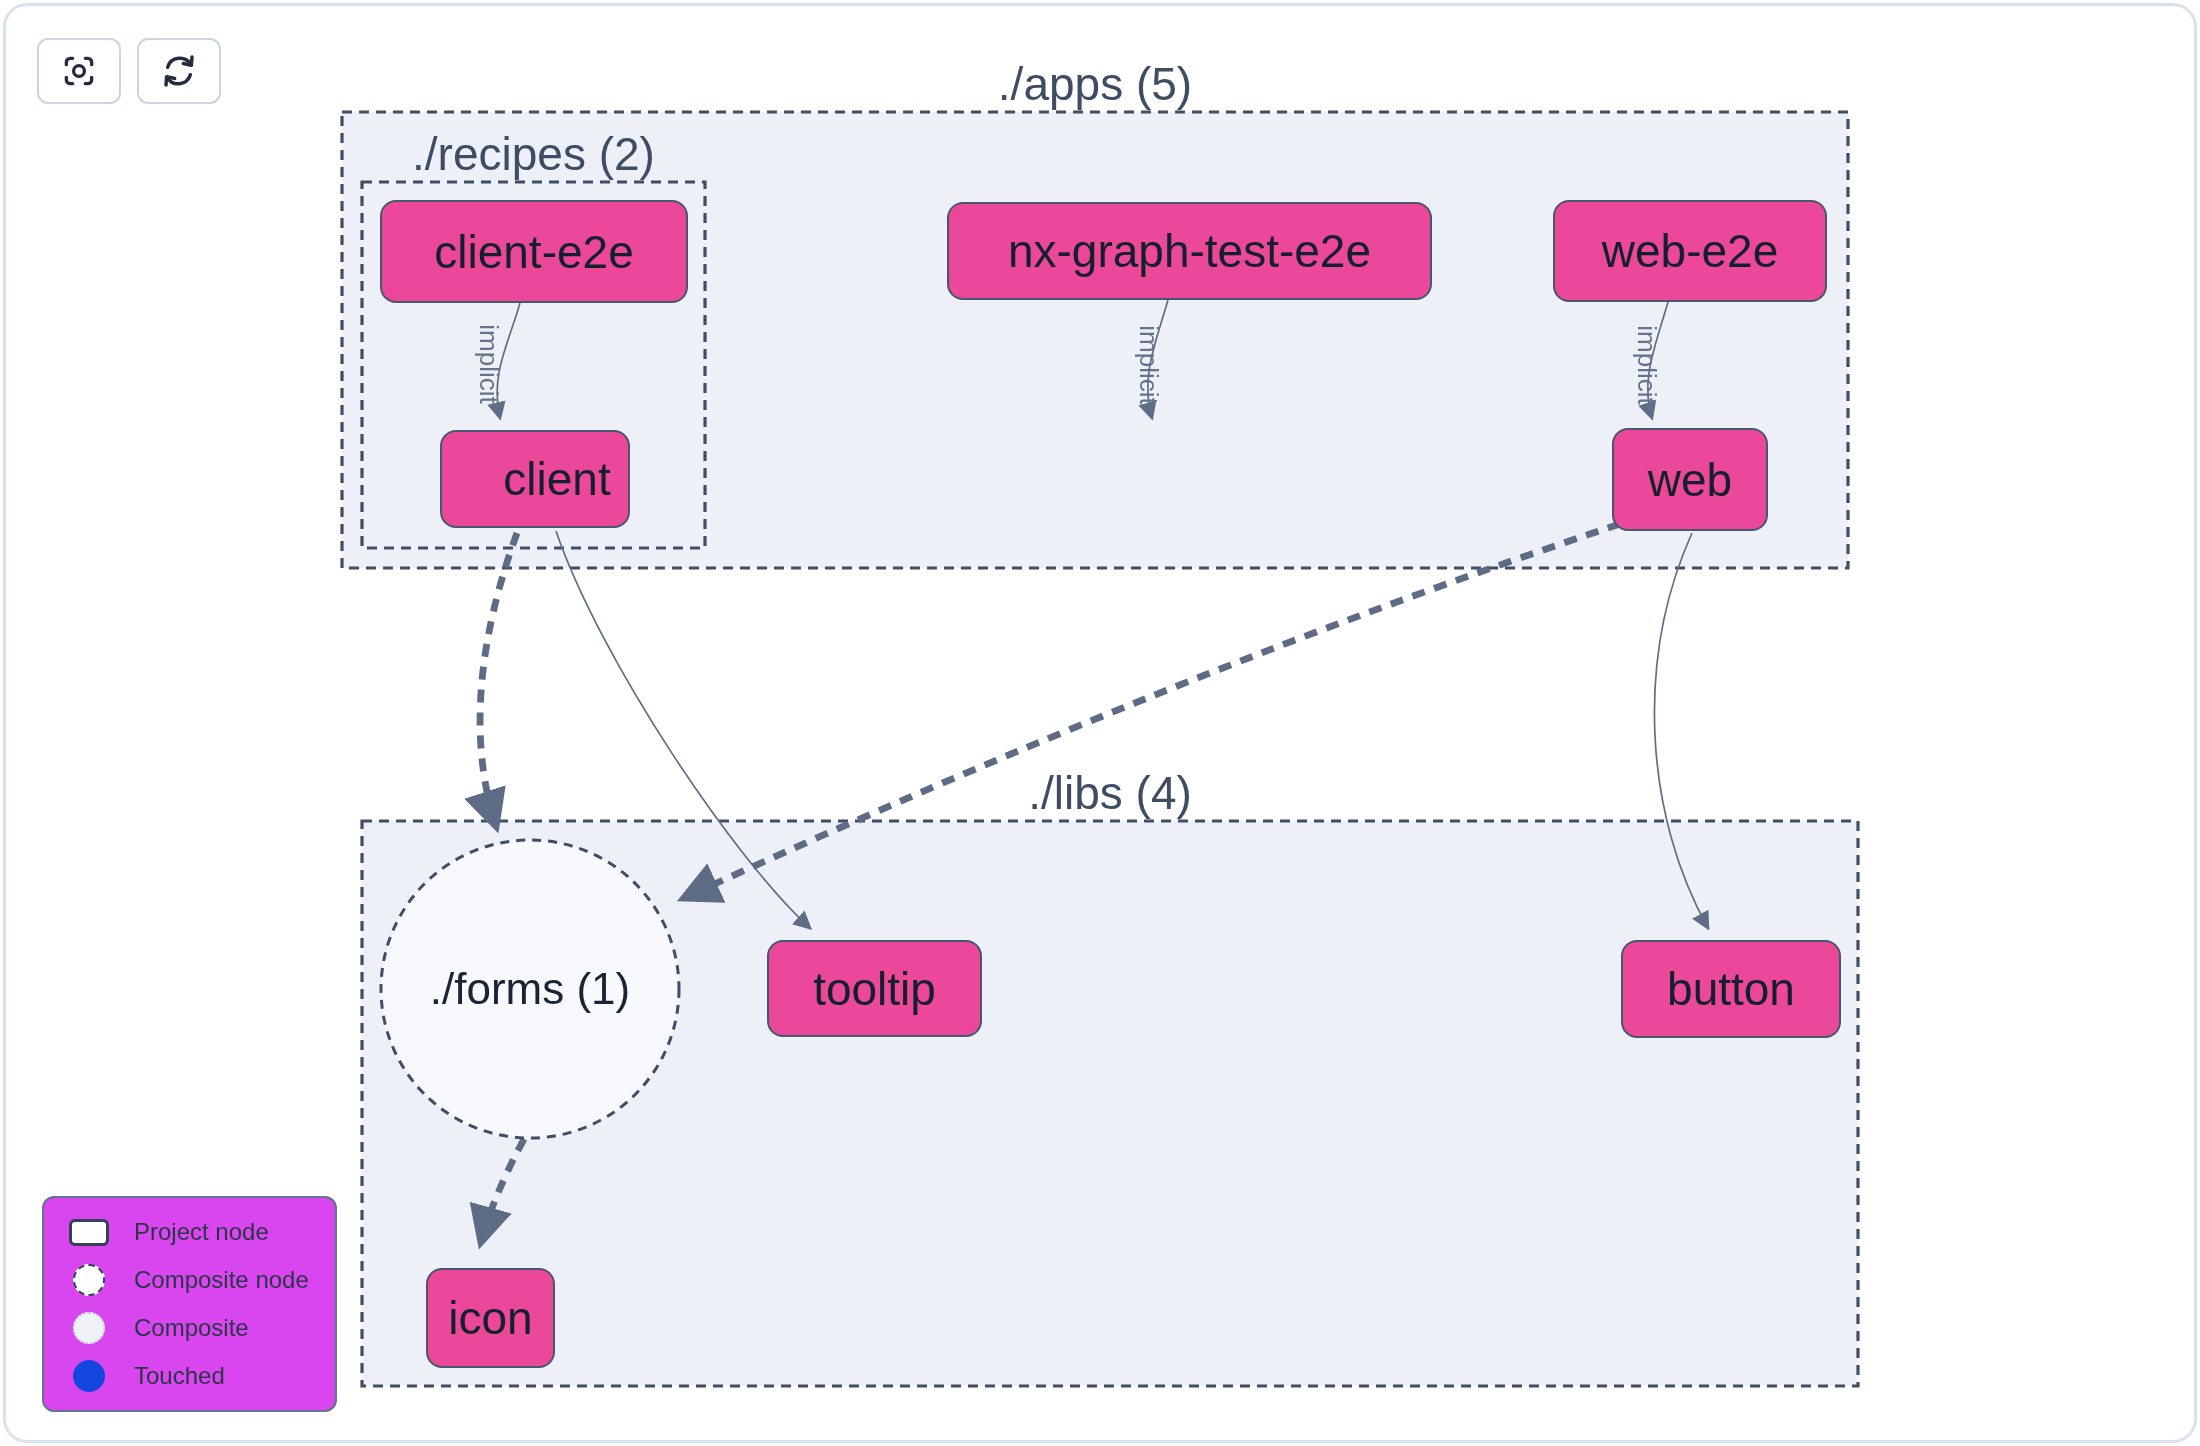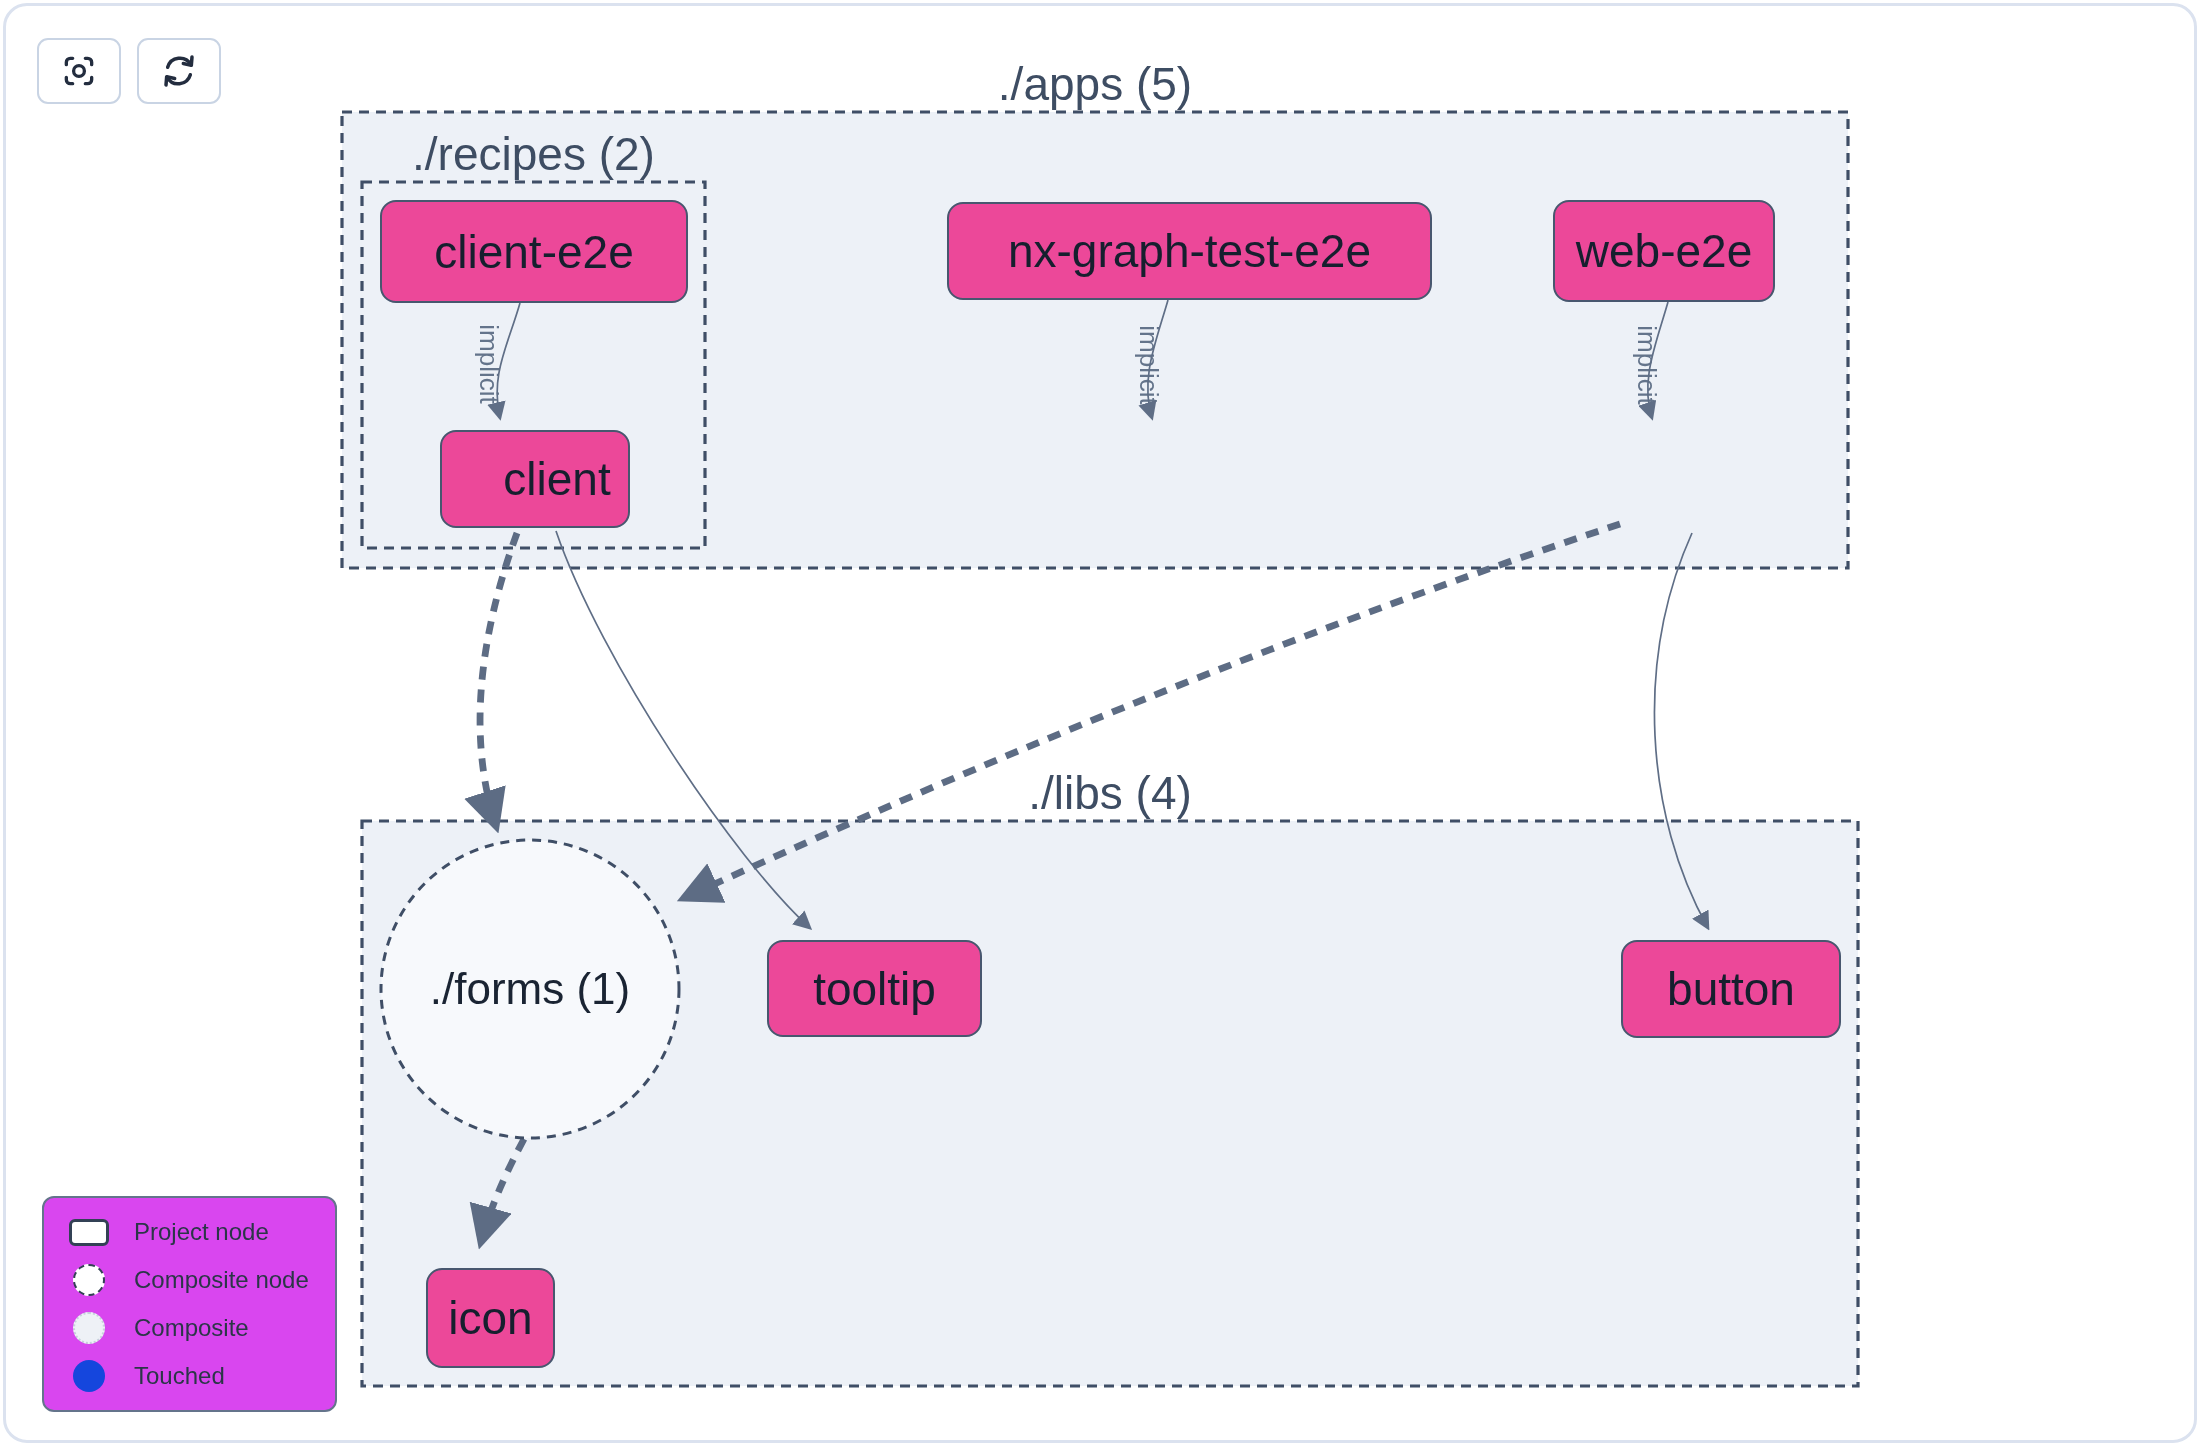--- a/index.html
+++ b/index.html
@@ -93,22 +93,23 @@
   </svg>
 
   <div class="group-label" style="left:342px;top:58px;width:1506px;">./apps (5)</div>
   <div class="group-label" style="left:362px;top:128px;width:343px;">./recipes (2)</div>
   <div class="group-label" style="left:362px;top:767px;width:1496px;">./libs (4)</div>
 
   <div class="forms-label">./forms (1)</div>
 
   <div class="node" style="left:380px;top:200px;width:308px;height:103px;">client-e2e</div>
   <div class="node" style="left:947px;top:202px;width:485px;height:98px;">nx-graph-test-e2e</div>
-  <div class="node" style="left:1553px;top:200px;width:222px;height:102px;">web-e2e</div>
+  <div class="node" style="left:1553px;top:200px;width:274px;height:102px;">web-e2e</div>
   <div class="node" style="left:440px;top:430px;width:190px;height:98px;padding-left:44px;">client</div>
+  <div class="node" style="left:1612px;top:428px;width:156px;height:103px;">web</div>
   <div class="node" style="left:767px;top:940px;width:215px;height:97px;">tooltip</div>
   <div class="node" style="left:1621px;top:940px;width:220px;height:98px;">button</div>
   <div class="node" style="left:426px;top:1268px;width:129px;height:100px;">icon</div>
 
   <div class="toolbar">
     <div class="tool-btn">
       <svg width="38" height="38" viewBox="0 0 24 24">
         <path d="M4 8 V6.5 A2.5 2.5 0 0 1 6.5 4 H8"></path>
         <path d="M16 4 h1.5 A2.5 2.5 0 0 1 20 6.5 V8"></path>
         <path d="M20 16 v1.5 A2.5 2.5 0 0 1 17.5 20 H16"></path>

